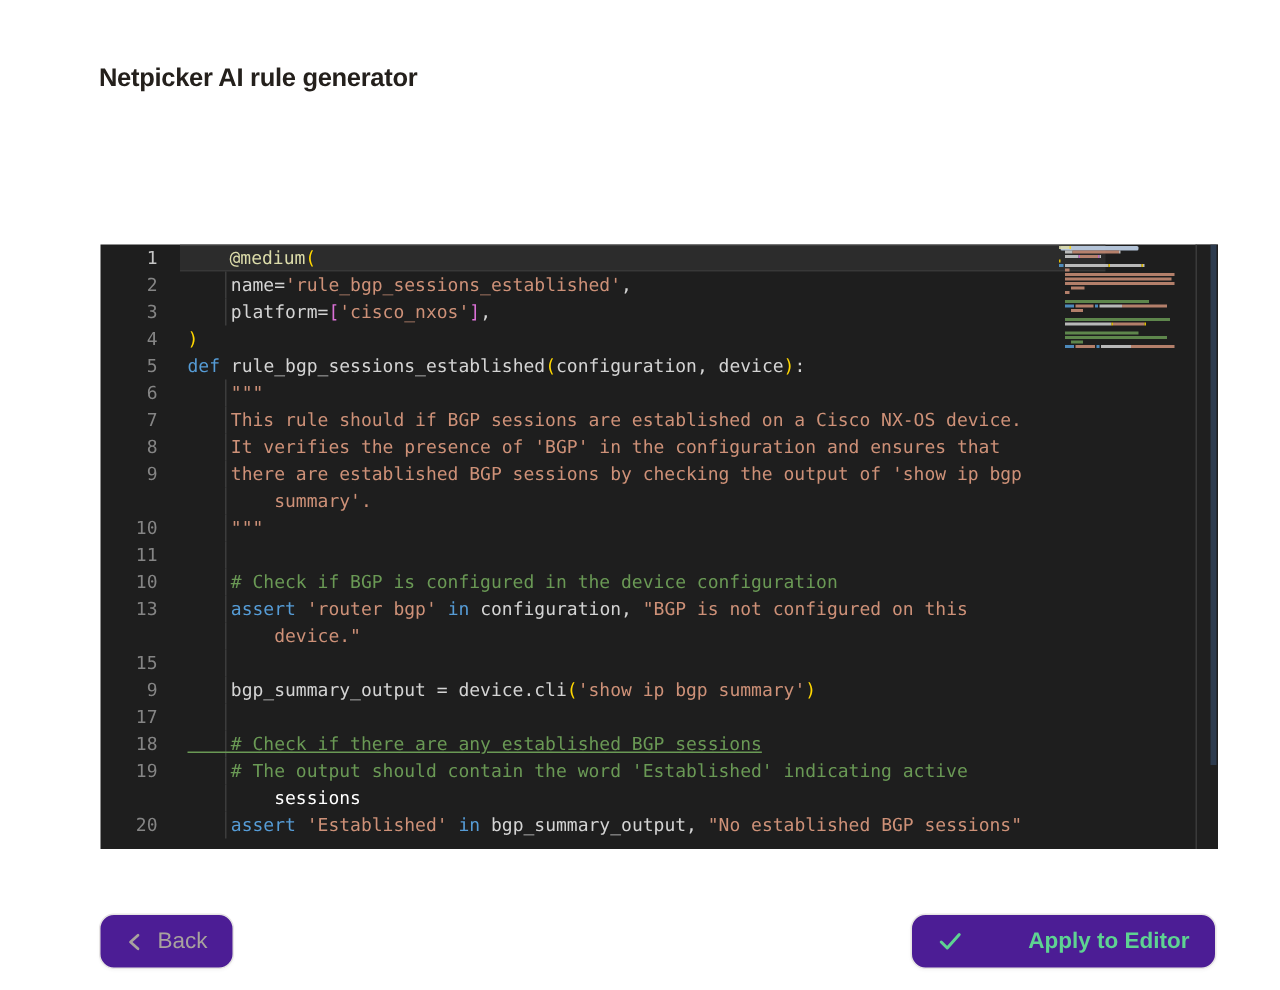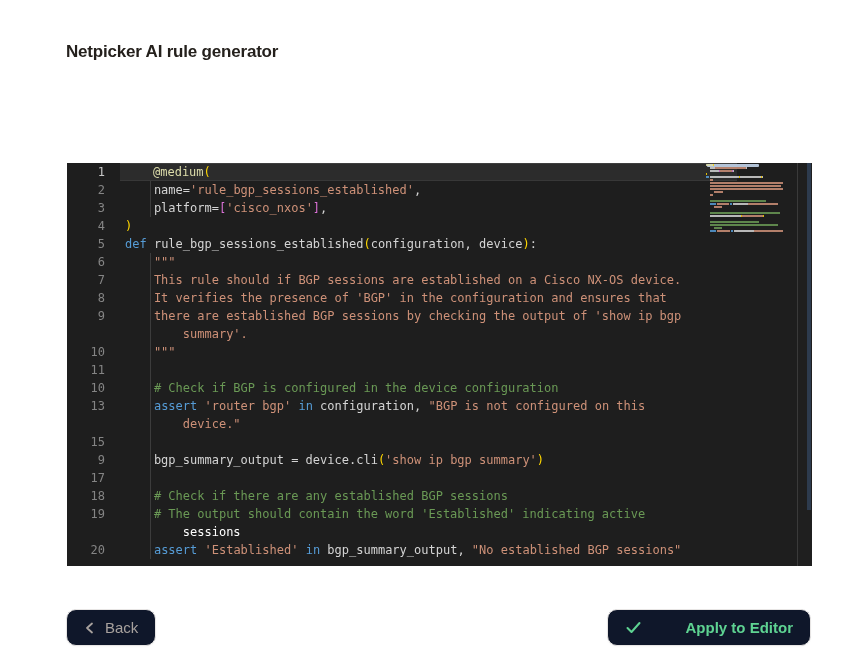--- a/index.html
+++ b/index.html
@@ -38,21 +38,21 @@
 
   
   .scrollbar{position:absolute;right:0;top:0;bottom:0;width:15px;background:#1f1f1f;
              border-left:1px solid #3a3a3a;box-sizing:border-box;}
   .scroll-slider{position:absolute;right:1px;top:0;width:4px;height:86%;background:#2d3b4e;}
 
   
   .footer{position:absolute;left:0;right:0;top:609px;height:37px;
           display:flex;justify-content:space-between;padding:0 42px 0 66px;}
   .btn{display:flex;align-items:center;gap:10px;height:37px;padding:0 17px;
-       background:#0f172a;border:1px solid #e7e5e4;border-radius:10px;cursor:pointer;
+       background:#4c1d95;border:1px solid #e7e5e4;border-radius:10px;cursor:pointer;
        font-family:"Liberation Sans",sans-serif;font-size:15px;
        box-shadow:0 1px 2px rgba(0,0,0,0.03);}
   .btn-back{color:#a8a29e;font-weight:500;}
   .btn-apply{color:#5ed392;font-weight:700;gap:44px;}
   .btn svg{display:block;}
 </style>
 </head>
 <body>
 
 <div class="page">
@@ -73,21 +73,21 @@
         <div class="row"><div class="lnbox"><span class="ln">9</span></div><div class="guide"></div><span class="code"><span style="color: rgb(206, 145, 120);">    there are established BGP sessions by checking the output of 'show ip bgp</span></span></div>
         <div class="row"><div class="lnbox"><span class="ln"></span></div><div class="guide"></div><span class="code"><span style="color: rgb(206, 145, 120);">        summary'.</span></span></div>
         <div class="row"><div class="lnbox"><span class="ln">10</span></div><div class="guide"></div><span class="code"><span style="color: rgb(206, 145, 120);">    """</span></span></div>
         <div class="row"><div class="lnbox"><span class="ln">11</span></div><div class="guide"></div><span class="code"></span></div>
         <div class="row"><div class="lnbox"><span class="ln">10</span></div><div class="guide"></div><span class="code"><span style="color: rgb(106, 153, 85);">    # Check if BGP is configured in the device configuration</span></span></div>
         <div class="row"><div class="lnbox"><span class="ln">13</span></div><div class="guide"></div><span class="code"><span style="color: rgb(212, 212, 212);">    </span><span style="color: rgb(86, 156, 214);">assert</span><span style="color: rgb(212, 212, 212);"> </span><span style="color: rgb(206, 145, 120);">'router bgp'</span><span style="color: rgb(212, 212, 212);"> </span><span style="color: rgb(86, 156, 214);">in</span><span style="color: rgb(212, 212, 212);"> configuration, </span><span style="color: rgb(206, 145, 120);">"BGP is not configured on this</span></span></div>
         <div class="row"><div class="lnbox"><span class="ln"></span></div><div class="guide"></div><span class="code"><span style="color: rgb(206, 145, 120);">        device."</span></span></div>
         <div class="row"><div class="lnbox"><span class="ln">15</span></div><div class="guide"></div></div>
         <div class="row"><div class="lnbox"><span class="ln">9</span></div><div class="guide"></div><span class="code"><span style="color: rgb(212, 212, 212);">    bgp_summary_output = device.cli</span><span style="color: rgb(255, 215, 0);">(</span><span style="color: rgb(206, 145, 120);">'show ip bgp summary'</span><span style="color: rgb(255, 215, 0);">)</span></span></div>
         <div class="row"><div class="lnbox"><span class="ln">17</span></div><div class="guide"></div><span class="code"></span></div>
-        <div class="row"><div class="lnbox"><span class="ln">18</span></div><div class="guide"></div><span class="code"><span style="color: rgb(106, 153, 85);">    # Check if there are any established BGP sessions</span></span></div>
+        <div class="row"><div class="lnbox"><span class="ln">18</span></div><div class="guide"></div><span class="code"><span style="color: rgb(106, 153, 85); text-decoration: underline;">    # Check if there are any established BGP sessions</span></span></div>
         <div class="row"><div class="lnbox"><span class="ln">19</span></div><div class="guide"></div><span class="code"><span style="color: rgb(106, 153, 85);">    # The output should contain the word 'Established' indicating active</span></span></div>
         <div class="row"><div class="lnbox"><span class="ln"></span></div><div class="guide"></div><span class="code"><span style="color: #ffffff;">        sessions</span></span></div>
         <div class="row"><div class="lnbox"><span class="ln">20</span></div><div class="guide"></div><span class="code"><span style="color: rgb(212, 212, 212);">    </span><span style="color: rgb(86, 156, 214);">assert</span><span style="color: rgb(212, 212, 212);"> </span><span style="color: rgb(206, 145, 120);">'Established'</span><span style="color: rgb(212, 212, 212);"> </span><span style="color: rgb(86, 156, 214);">in</span><span style="color: rgb(212, 212, 212);"> bgp_summary_output, </span><span style="color: rgb(206, 145, 120);">"No established BGP sessions"</span></span></div>
       </div>
     <div class="minimap" id="minimap">
       <div class="mviewbar"></div>
     <div class="mrow"><span style="width: 7px; background: rgb(220, 220, 170);"></span><span style="width: 1px; background: rgb(255, 215, 0);"></span></div>
         <div class="mrow"><span style="width: 4px;"></span><span style="width: 5px; background: rgb(212, 212, 212);"></span><span style="width: 31px; background: rgb(206, 145, 120);"></span><span style="width: 1px; background: rgb(212, 212, 212);"></span></div>
         <div class="mrow"><span style="width: 4px;"></span><span style="width: 9px; background: rgb(212, 212, 212);"></span><span style="width: 1px; background: rgb(218, 112, 214);"></span><span style="width: 12px; background: rgb(206, 145, 120);"></span><span style="width: 1px; background: rgb(218, 112, 214);"></span><span style="width: 1px; background: rgb(212, 212, 212);"></span></div>
         <div class="mrow"><span style="width: 1px; background: rgb(255, 215, 0);"></span></div>

